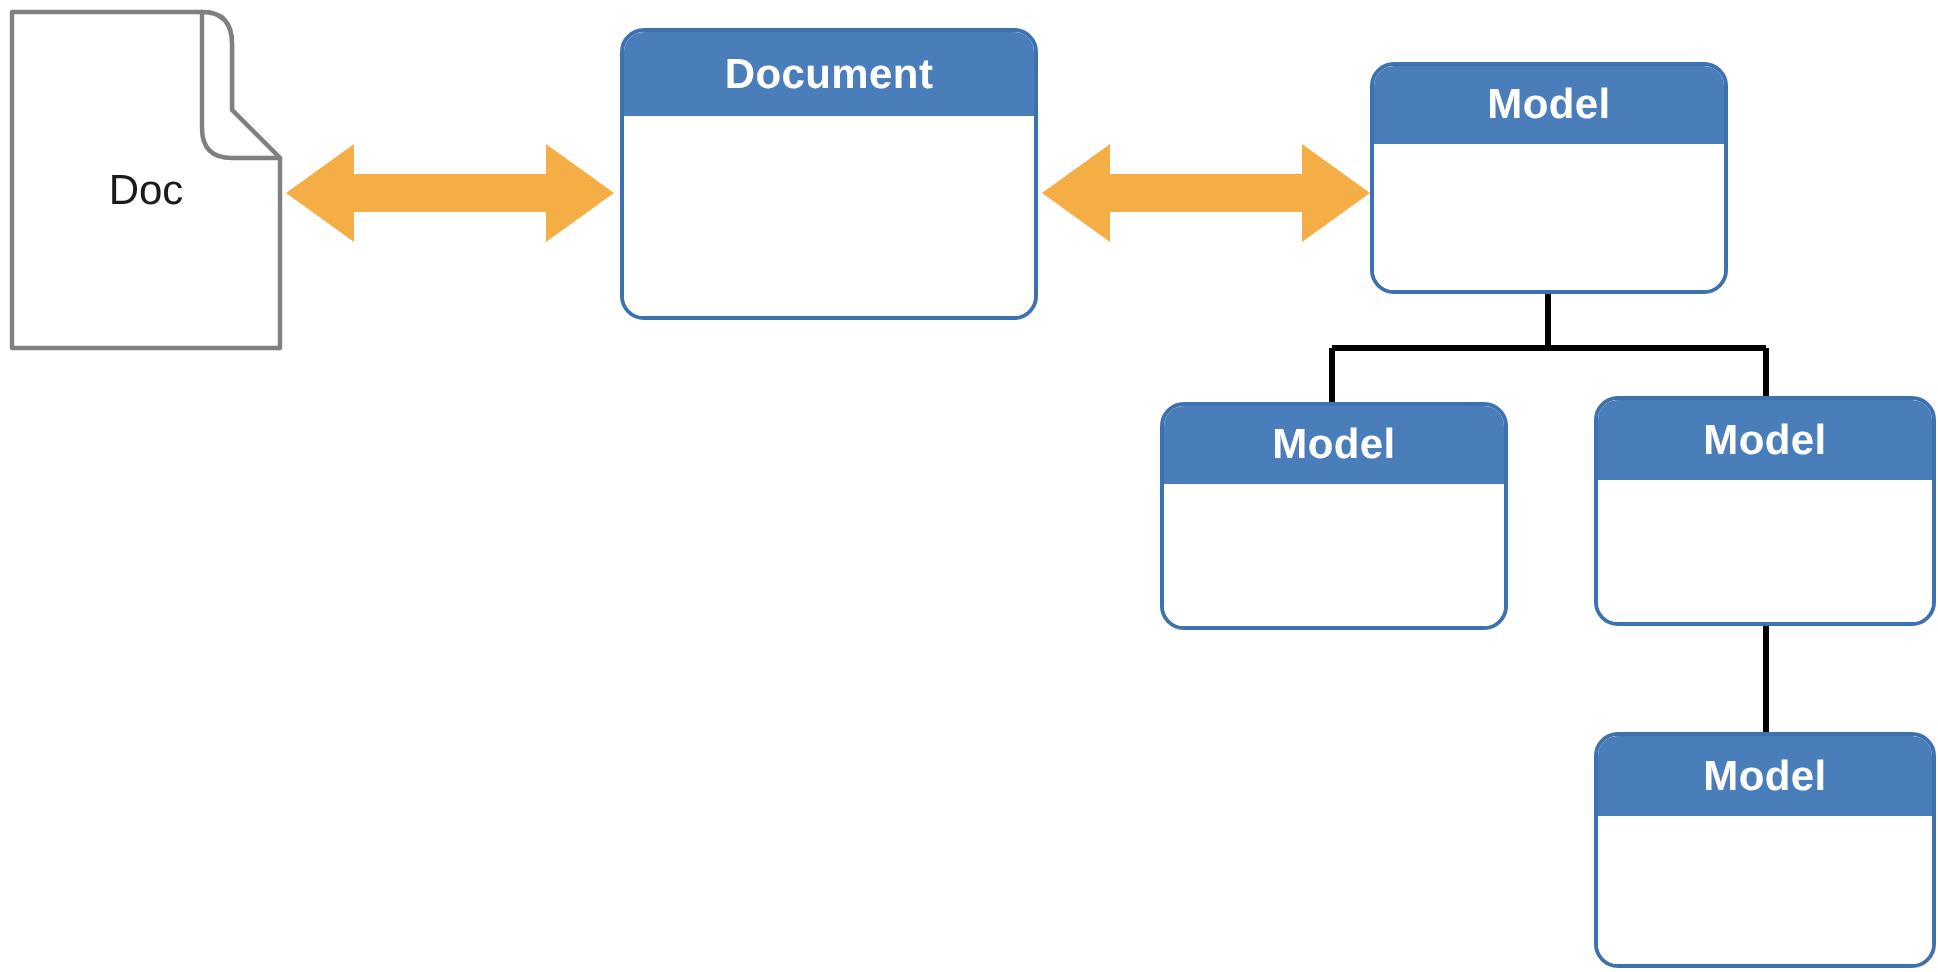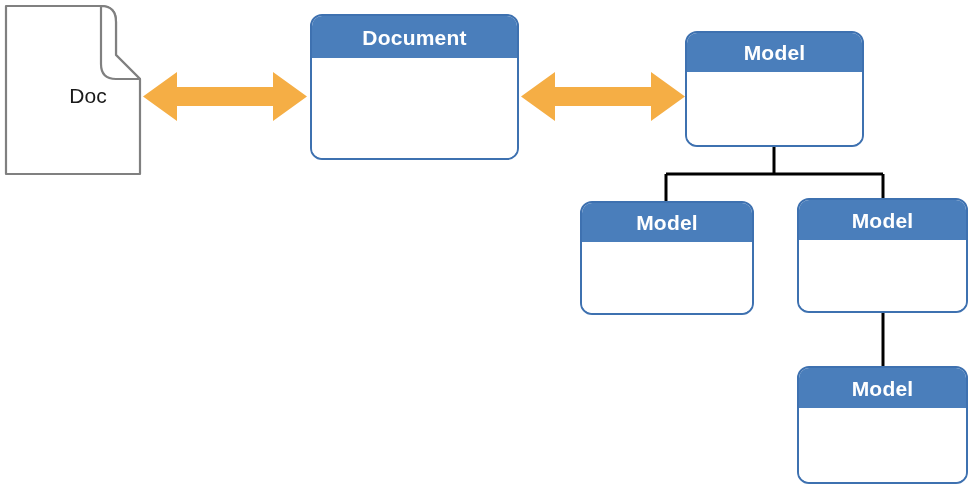--- a/index.html
+++ b/index.html
@@ -67,21 +67,21 @@
 </style>
 </head>
 <body>
 
 <div id="canvas">
 
   <svg class="doc-shape" style="left:0px; top:0px;" width="150" height="185" viewBox="0 0 150 185">
     <path d="M 6 6 L 101 6 Q 116 6 116 22 L 116 55 L 140 79 L 140 174 L 6 174 Z" fill="#ffffff" stroke="#808080" stroke-width="2.2" stroke-linejoin="round"></path>
     <path d="M 101 6 Q 116 6 116 22 L 116 55 L 140 79 L 116 79 Q 101 79 101 64 Z" fill="#ffffff" stroke="#808080" stroke-width="2.2" stroke-linejoin="round"></path>
   </svg>
-  <div class="doc-label" style="left:21px; top:84px; width:134px;">Doc</div>
+  <div class="doc-label" style="left:6px; top:84px; width:134px;">Doc</div>
 
   <svg class="arrow-svg" style="left:141px; top:68px;" width="168" height="57" viewBox="0 0 168 57">
     <path d="M 2 28.5 L 36 4 L 36 19 L 132 19 L 132 4 L 166 28.5 L 132 53 L 132 38 L 36 38 L 36 53 Z" fill="#F5AE45"></path>
   </svg>
 
   <svg class="arrow-svg" style="left:519px; top:68px;" width="168" height="57" viewBox="0 0 168 57">
     <path d="M 2 28.5 L 36 4 L 36 19 L 132 19 L 132 4 L 166 28.5 L 132 53 L 132 38 L 36 38 L 36 53 Z" fill="#F5AE45"></path>
   </svg>
 
   <svg class="layer" width="969" height="486" viewBox="0 0 969 486">

